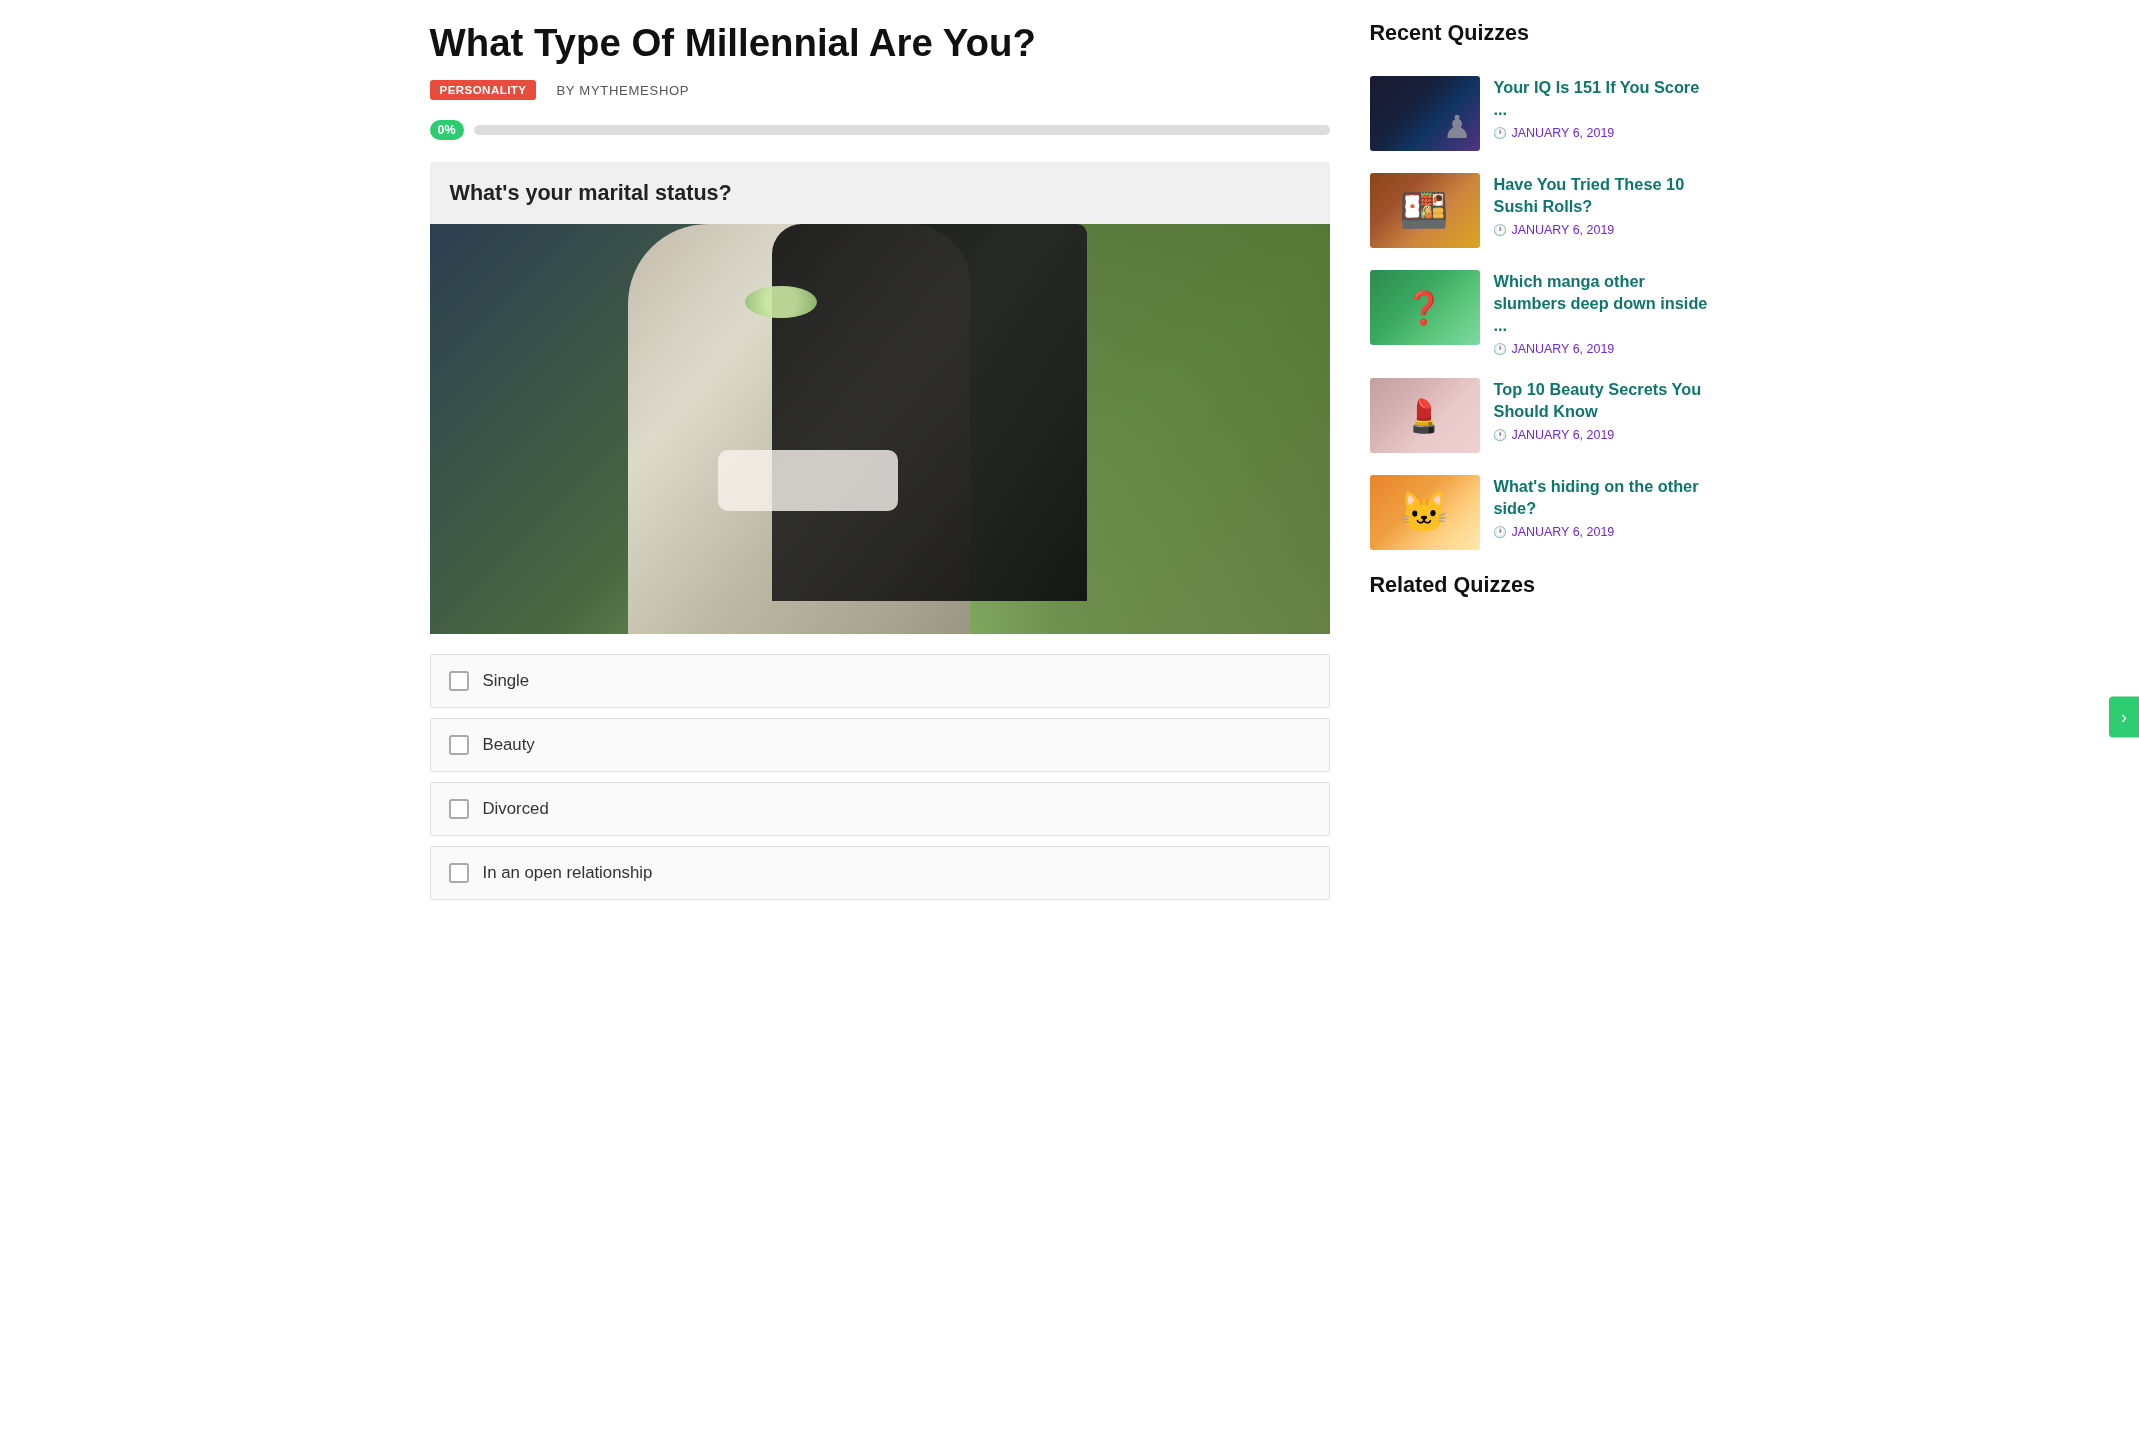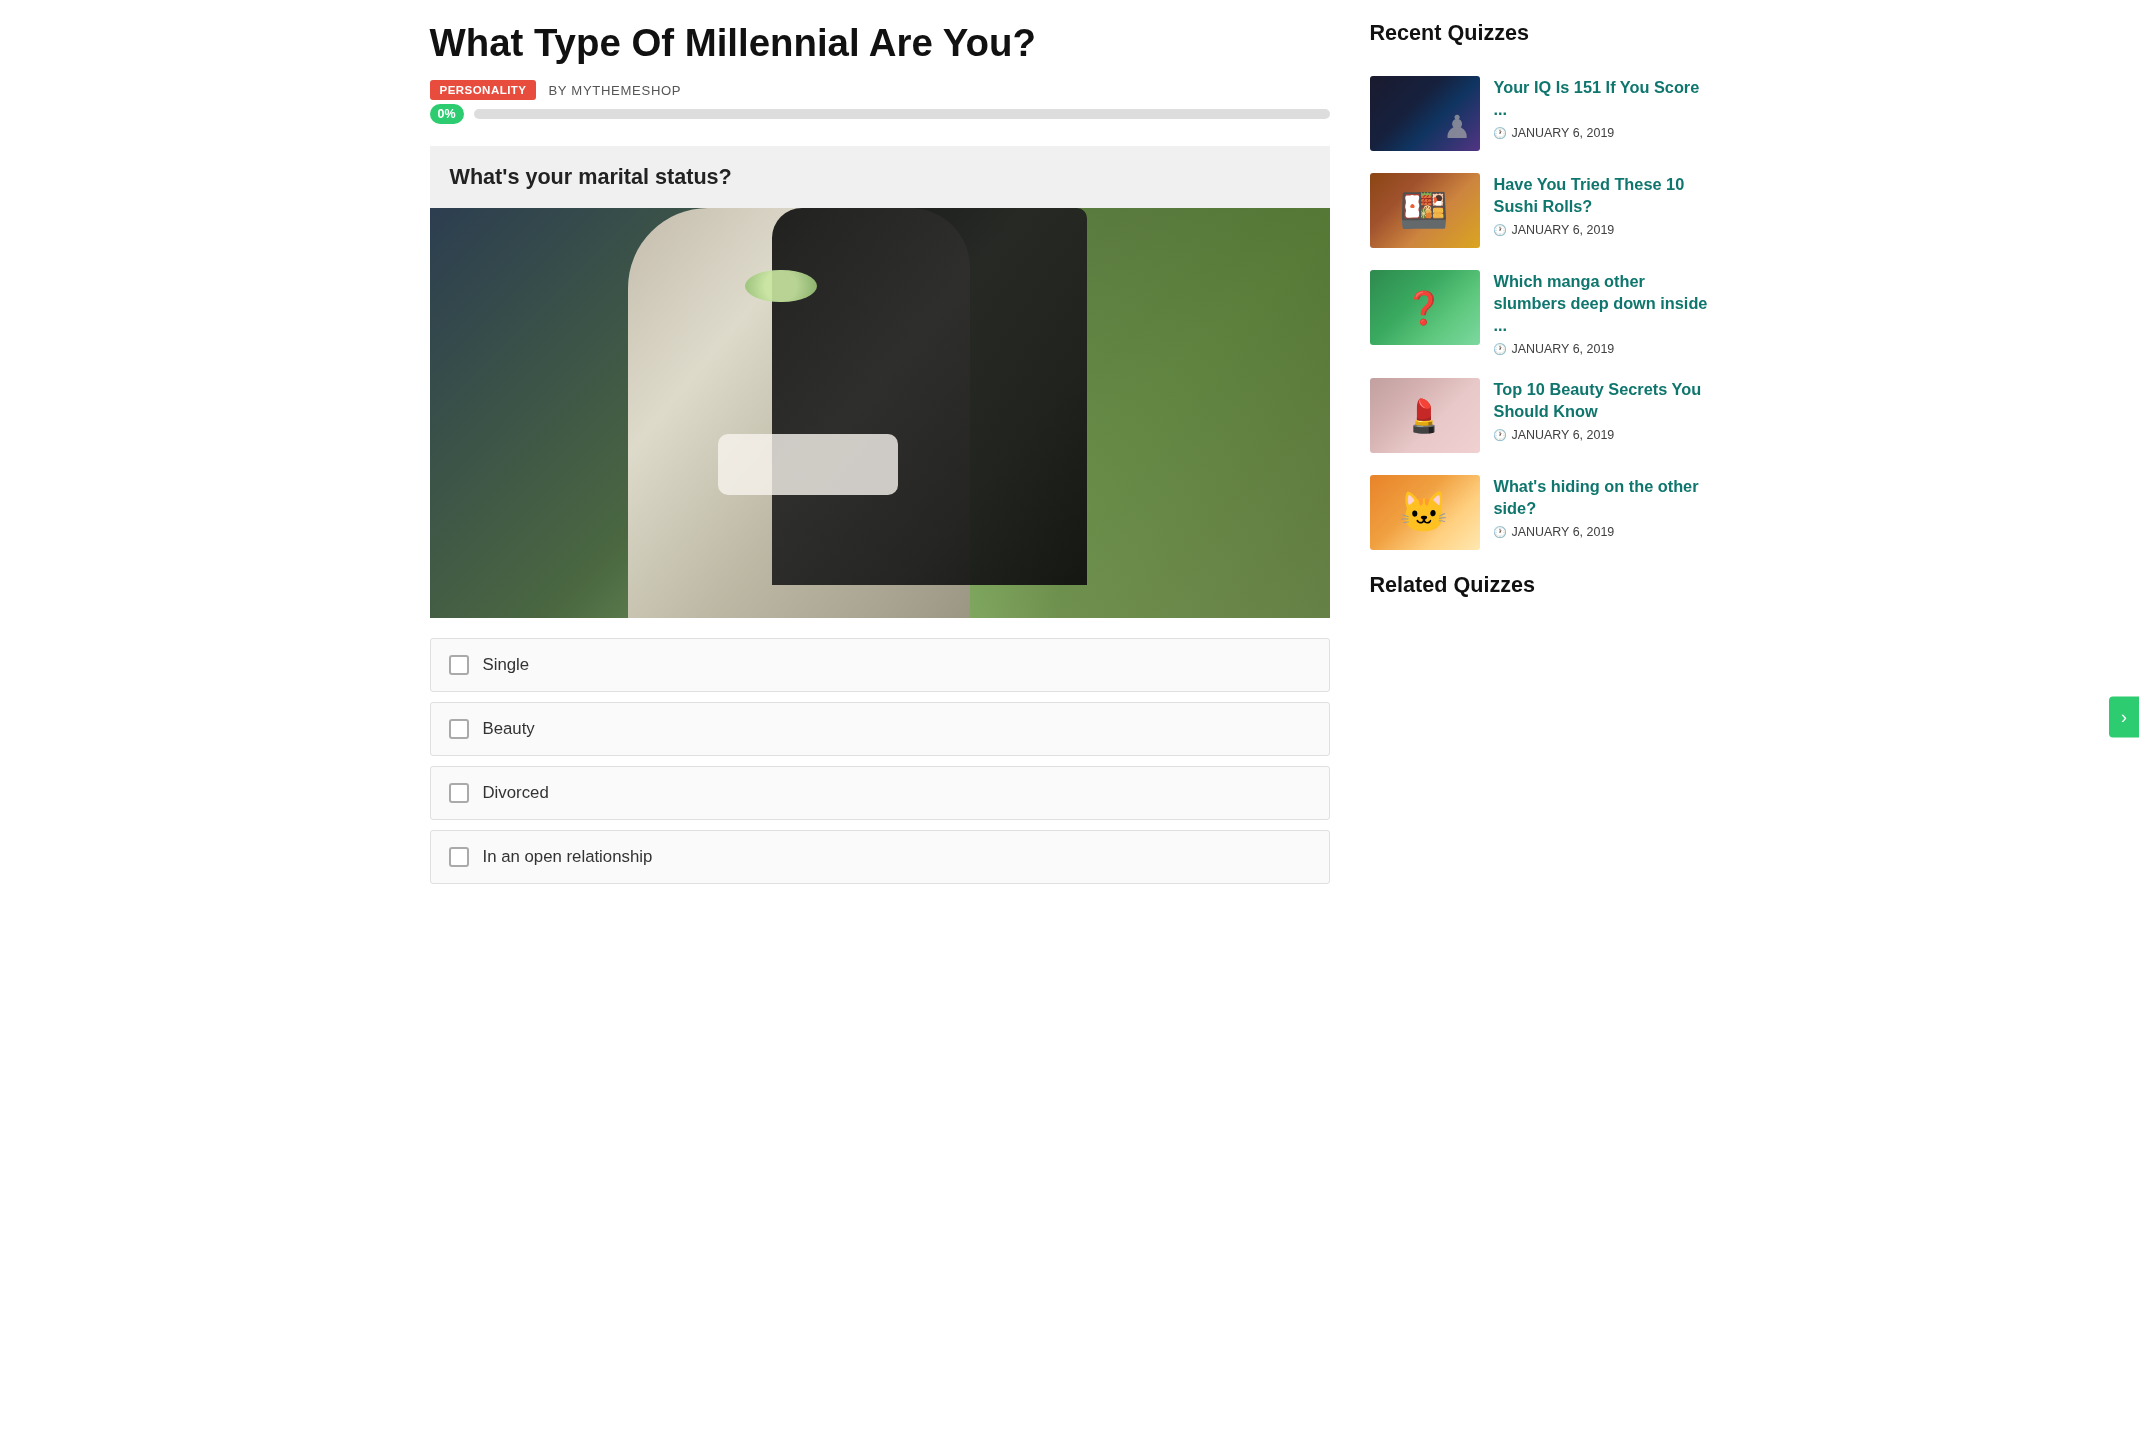--- a/index.html
+++ b/index.html
@@ -23,22 +23,22 @@
       font-size: 2.4em;
       font-weight: 900;
       color: #111;
       margin-bottom: 14px;
       line-height: 1.2;
     }
 
     .meta-row {
       display: flex;
       align-items: center;
-      gap: 12px;
-      margin-bottom: 4px;
+      gap: 20px;
+      margin-bottom: 20px;
     }
 
     .badge-personality {
       background: #e74c3c;
       color: #fff;
       font-size: 0.72em;
       font-weight: 700;
       padding: 4px 10px;
       border-radius: 3px;
       text-transform: uppercase;
@@ -251,21 +251,21 @@
     .quiz-title {
       font-size: 1.02em;
       font-weight: 700;
       color: #0f766e;
       line-height: 1.35;
       margin-bottom: 6px;
     }
 
     .quiz-date {
       font-size: 0.78em;
-      color: #404040;
+      color: #6d28d9;
       display: flex;
       align-items: center;
       gap: 4px;
     }
 
     .quiz-date::before {
       content: '🕐';
       font-size: 0.9em;
     }
 

